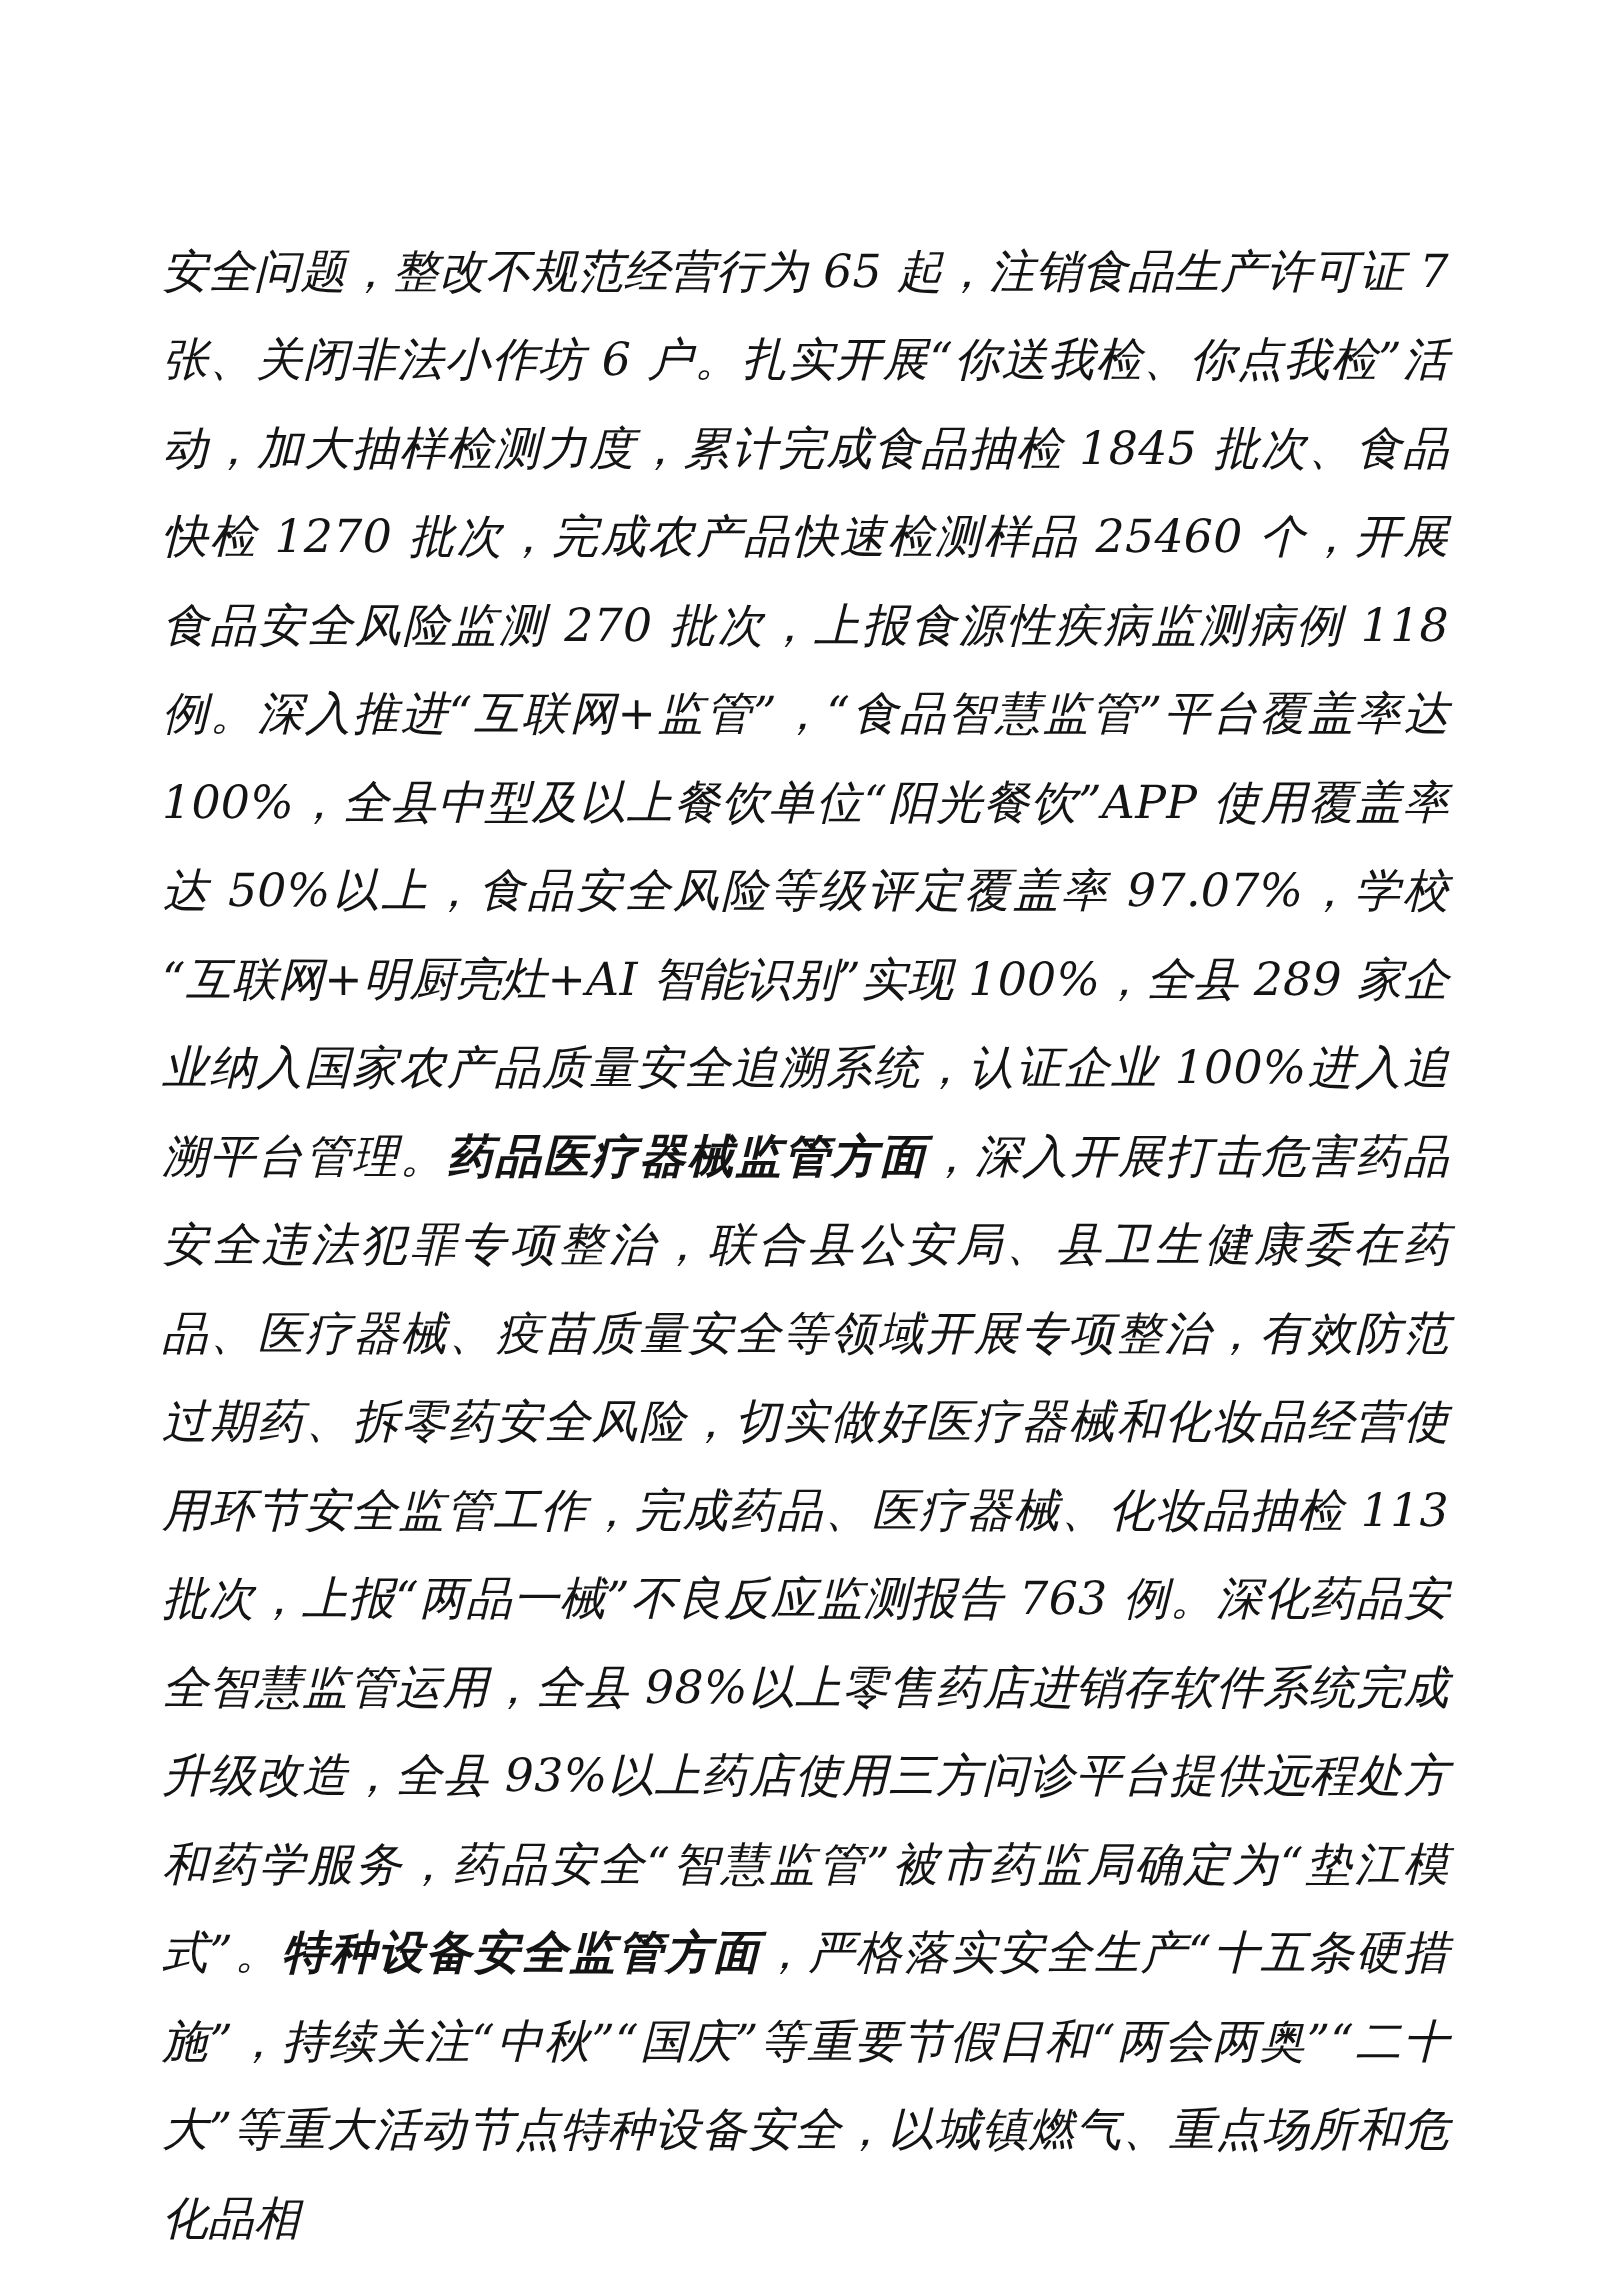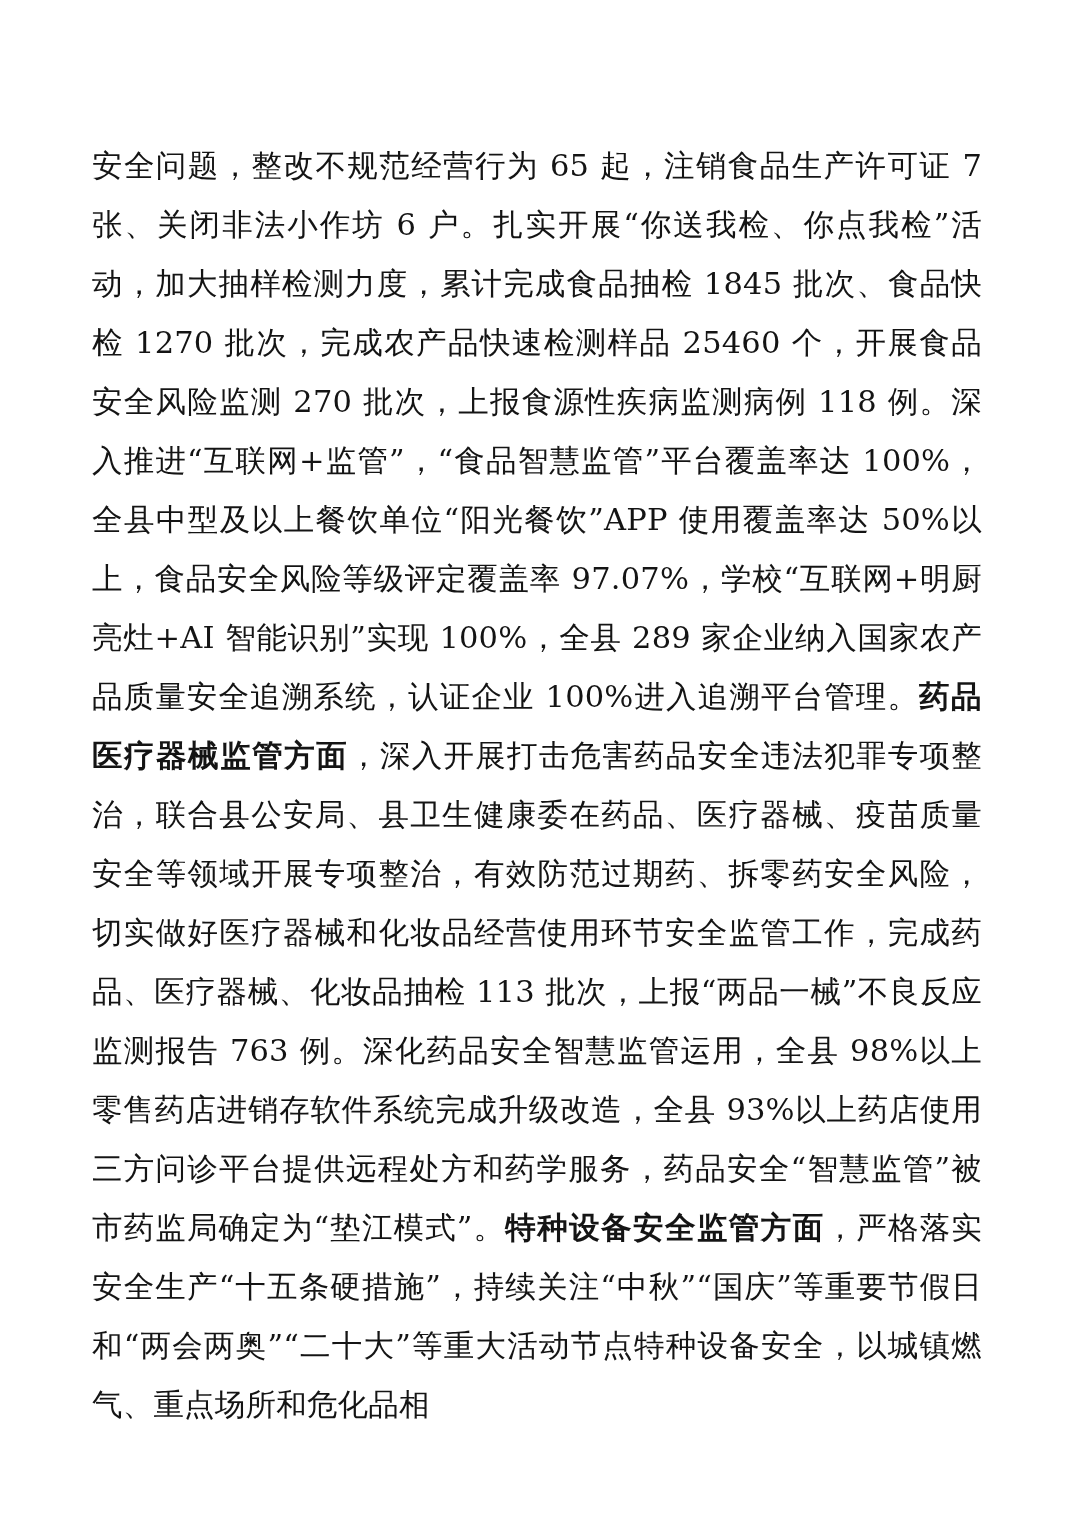--- a/index.html
+++ b/index.html
@@ -24,22 +24,23 @@
   }
   .doc-body {
     font-size: 30.5px;
     line-height: 59px;
     text-align: justify;
     text-justify: inter-ideograph;
     letter-spacing: 0.2px;
     color: #141414;
   }
   .doc-body p {
-    margin: 0;
+    margin: 16px;
     text-indent: 0;
+    font-style: italic;
   }
   .bold-run {
     font-weight: 700;
     font-family: "DejaVu Serif", "Liberation Serif", serif;
     letter-spacing: 0.5px;
   }
 </style>
 </head>
 <body>
 

